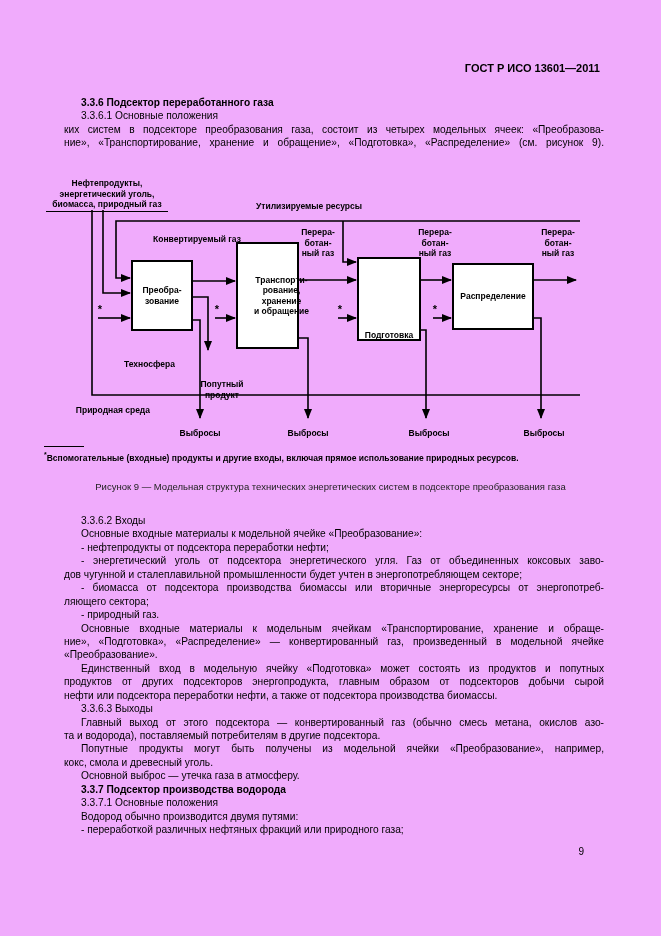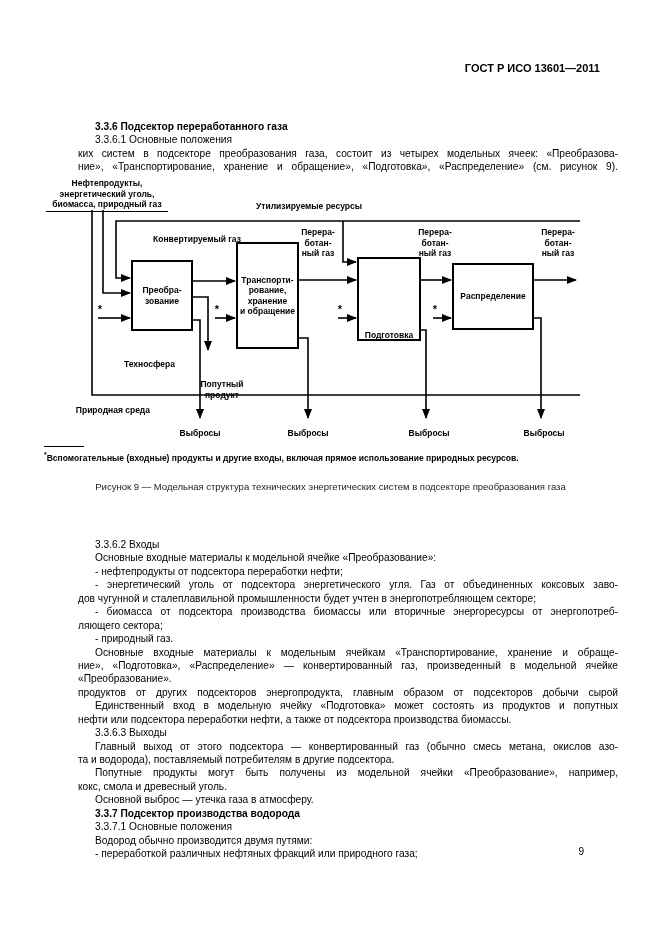--- a/index.html
+++ b/index.html
@@ -1,20 +1,20 @@
 <!DOCTYPE html>
 <html><head>
 <meta charset="utf-8">
 <style>
   html,body{margin:0;padding:0;background:#888;}
-  .page{position:relative;width:661px;height:936px;background:#ffffff;color:#000;
+  .page{position:relative;width:661px;height:936px;background:#f0abfc;color:#000;
         font-family:"Liberation Sans",sans-serif;overflow:hidden;}
   .hdr{position:absolute;top:62px;left:260px;width:340px;text-align:right;
        font-weight:bold;font-size:11px;}
-  .tb{position:absolute;left:78px;width:540px;margin-top:24px;}
+  .tb{position:absolute;left:64px;width:540px;}
   .tb-top{top:96px;}
   .tb-bot{top:514px;}
   .ln{height:13.45px;line-height:13.45px;font-size:10.2px;white-space:nowrap;}
   .ln.j{white-space:normal;text-align:justify;text-align-last:justify;}
   .ind{text-indent:17px;}
   .b{font-weight:bold;}
   svg.diag{position:absolute;left:0;top:0;width:661px;height:500px;}
   .flb{position:absolute;font-size:8.5px;font-weight:bold;line-height:10.5px;
        text-align:center;}
   .flb-left{text-align:right;}
@@ -108,21 +108,21 @@
     <div class="flb" style="left:528px;top:227px;width:60px;">
       <div>Перера-</div>
       <div>ботан-</div>
       <div>ный газ</div>
     </div>
 
     <div class="boxlab" style="left:132px;top:261px;width:60px;height:69px;border-radius:21px;">
       <div>Преобра-</div>
       <div>зование</div>
     </div>
-    <div class="boxlab" style="left:237px;top:243px;width:61px;height:105px;">
+    <div class="boxlab" style="left:251px;top:243px;width:61px;height:105px;">
       <div>Транспорти-</div>
       <div>рование,</div>
       <div>хранение</div>
       <div>и обращение</div>
     </div>
     <div class="boxlab" style="left:358px;top:258px;width:62px;height:82px;margin-top:36px;">Подготовка</div>
     <div class="boxlab" style="left:453px;top:264px;width:80px;height:65px;">Распределение</div>
 
     <div class="flb flb-left" style="left:95px;top:359px;width:80px;">Техносфера</div>
     <div class="flb" style="left:189px;top:356px;width:66px;margin-top:23px;">
@@ -151,22 +151,22 @@
     <div class="ln ind">Основные входные материалы к модельной ячейке «Преобразование»:</div>
     <div class="ln ind">- нефтепродукты от подсектора переработки нефти;</div>
     <div class="ln j ind">- энергетический уголь от подсектора энергетического угля. Газ от объединенных коксовых заво-</div>
     <div class="ln">дов чугунной и сталеплавильной промышленности будет учтен в энергопотребляющем секторе;</div>
     <div class="ln j ind">- биомасса от подсектора производства биомассы или вторичные энергоресурсы от энергопотреб-</div>
     <div class="ln">ляющего сектора;</div>
     <div class="ln ind">- природный газ.</div>
     <div class="ln j ind">Основные входные материалы к модельным ячейкам «Транспортирование, хранение и обраще-</div>
     <div class="ln j">ние», «Подготовка», «Распределение» — конвертированный газ, произведенный в модельной ячейке</div>
     <div class="ln">«Преобразование».</div>
+    <div class="ln j ind">Единственный вход в модельную ячейку «Подготовка» может состоять из продуктов и попутных</div>
     <div class="ln j">продуктов от других подсекторов энергопродукта, главным образом от подсекторов добычи сырой</div>
-    <div class="ln j ind">Единственный вход в модельную ячейку «Подготовка» может состоять из продуктов и попутных</div>
     <div class="ln">нефти или подсектора переработки нефти, а также от подсектора производства биомассы.</div>
     <div class="ln ind">3.3.6.3 Выходы</div>
     <div class="ln j ind">Главный выход от этого подсектора — конвертированный газ (обычно смесь метана, окислов азо-</div>
     <div class="ln">та и водорода), поставляемый потребителям в другие подсектора.</div>
     <div class="ln j ind">Попутные продукты могут быть получены из модельной ячейки «Преобразование», например,</div>
     <div class="ln">кокс, смола и древесный уголь.</div>
     <div class="ln ind">Основной выброс — утечка газа в атмосферу.</div>
     <div class="ln b ind">3.3.7 Подсектор производства водорода</div>
     <div class="ln ind">3.3.7.1 Основные положения</div>
     <div class="ln ind">Водород обычно производится двумя путями:</div>

